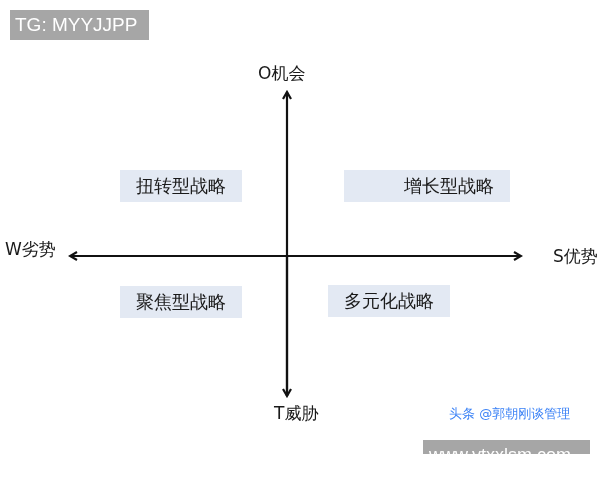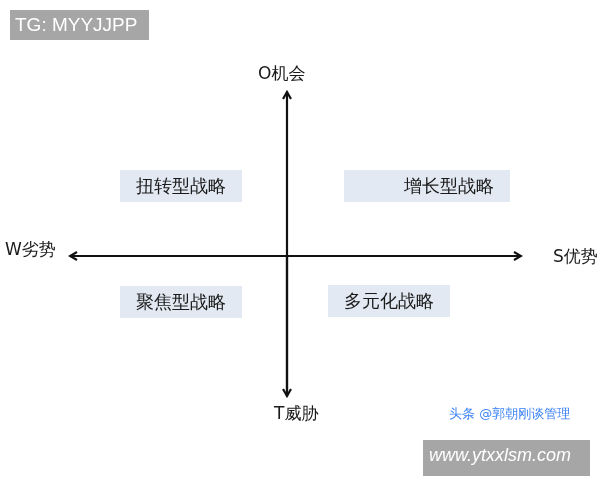--- a/index.html
+++ b/index.html
@@ -1,23 +1,23 @@
 <!DOCTYPE html>
 <html><head>
 <meta charset="utf-8">
 <style>
   html, body { margin:0; padding:0; }
   body { width:600px; height:480px; position:relative; background:#ffffff; overflow:hidden;
          font-family:"DejaVu Sans", "Liberation Sans", sans-serif; color:#1a1a1a; }
   .wm-top { position:absolute; left:10px; top:10px; width:139px; height:30px; background:#a6a6a6;
             color:#ffffff; font-family:"Liberation Sans", sans-serif; font-size:19px; line-height:30px;
             padding-left:5px; box-sizing:border-box; }
-  .wm-bottom { position:absolute; left:423px; top:440px; width:167px; height:36px; background:#a6a6a6;
+  .wm-bottom { position:absolute; left:423px; top:440px; width:167px; height:14px; background:#a6a6a6;
             color:#ffffff; font-family:"Liberation Sans", sans-serif; font-size:18px; line-height:30px;
-            padding-left:6px; box-sizing:border-box;font-style:italic; }
+            padding-left:6px; box-sizing:border-box; }
   .axis-label { position:absolute; font-size:17px; white-space:nowrap; color:#1a1a1a; }
   .quad { position:absolute; width:122px; height:32px; background:#e3e9f3; font-size:18px;
           line-height:32px; text-align:center; color:#1a1a1a; }
   .credit { position:absolute; left:449px; top:405px; font-size:13px; color:#3b82f6; white-space:nowrap; }
   svg { position:absolute; left:0; top:0; }
 </style>
 </head>
 <body>
 
 <div class="wm-top">TG: MYYJJPP</div>

